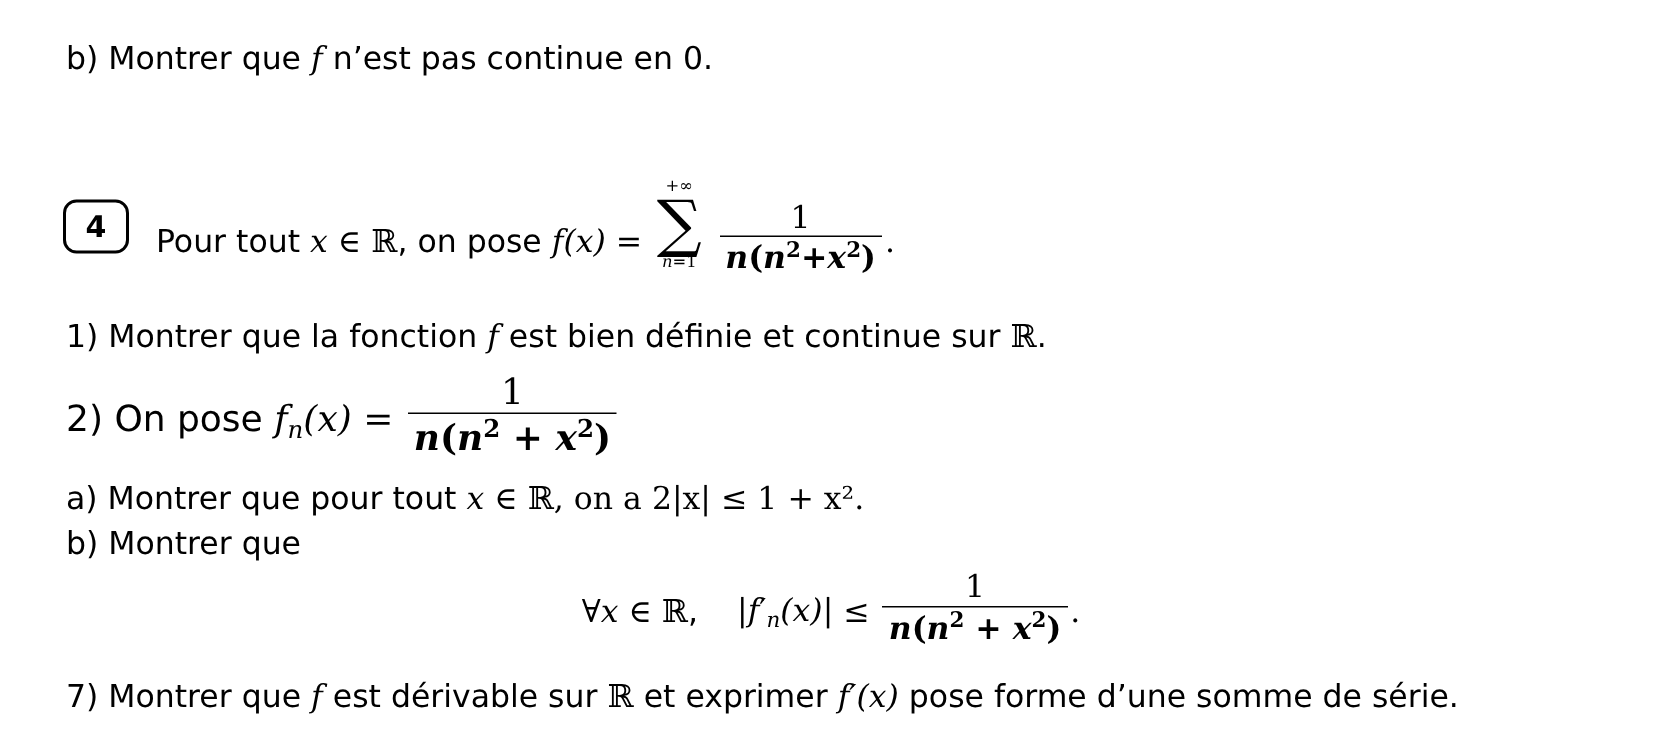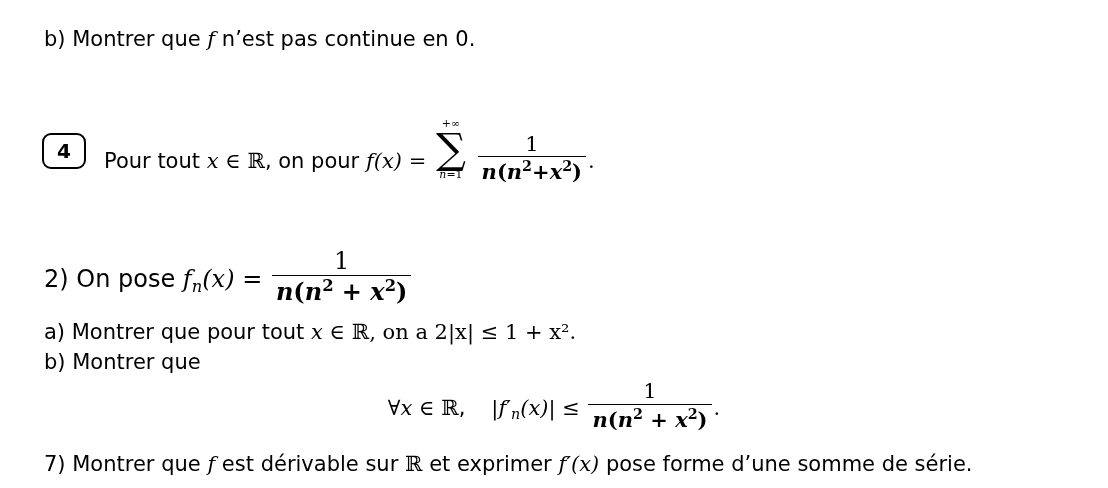--- a/index.html
+++ b/index.html
@@ -173,35 +173,41 @@
     <span class="mi">f</span>
     <span>n’est pas continue en 0.</span>
   </div>
 
   <div class="q4">
     <div class="qbox">4</div>
     <div class="stmt">
       <span>Pour tout</span>
       <span class="mi">x</span>
       <span class="mo">∈</span>
-      <span class="bb">ℝ</span><span>, on pour</span>
+      <span class="bb">ℝ</span><span>, on pose</span>
       <span class="mi">f(x)</span>
       <span class="mo">=</span>
       <span class="sum">
         <span class="lim">+∞</span>
         <span class="sig">∑</span>
         <span class="lim"><span class="mi">n</span><span>=1</span></span>
       </span>
       <span class="frac">
         <span class="num">1</span>
         <span class="den"><span class="mi">n</span><span class="mo">(</span><span class="mi">n</span><sup class="pw">2</sup><span class="mo">+</span><span class="mi">x</span><sup class="pw">2</sup><span class="mo">)</span></span>
       </span><span class="mo">.</span>
     </div>
   </div>
 
+  <div class="item1">
+    <span>1) Montrer que la fonction</span>
+    <span class="mi">f</span>
+    <span>est bien définie et continue sur</span>
+    <span class="bb">ℝ</span><span>.</span>
+  </div>
 
   <div class="item2">
     <span>2) On pose</span>
     <span class="mi">f</span><sub class="idx">n</sub><span class="mi">(x)</span>
     <span class="mo">=</span>
     <span class="frac">
       <span class="num">1</span>
       <span class="den"><span class="mi">n</span>(<span class="mi">n</span><sup class="pw">2</sup> + <span class="mi">x</span><sup class="pw">2</sup>)</span>
     </span>
   </div>

